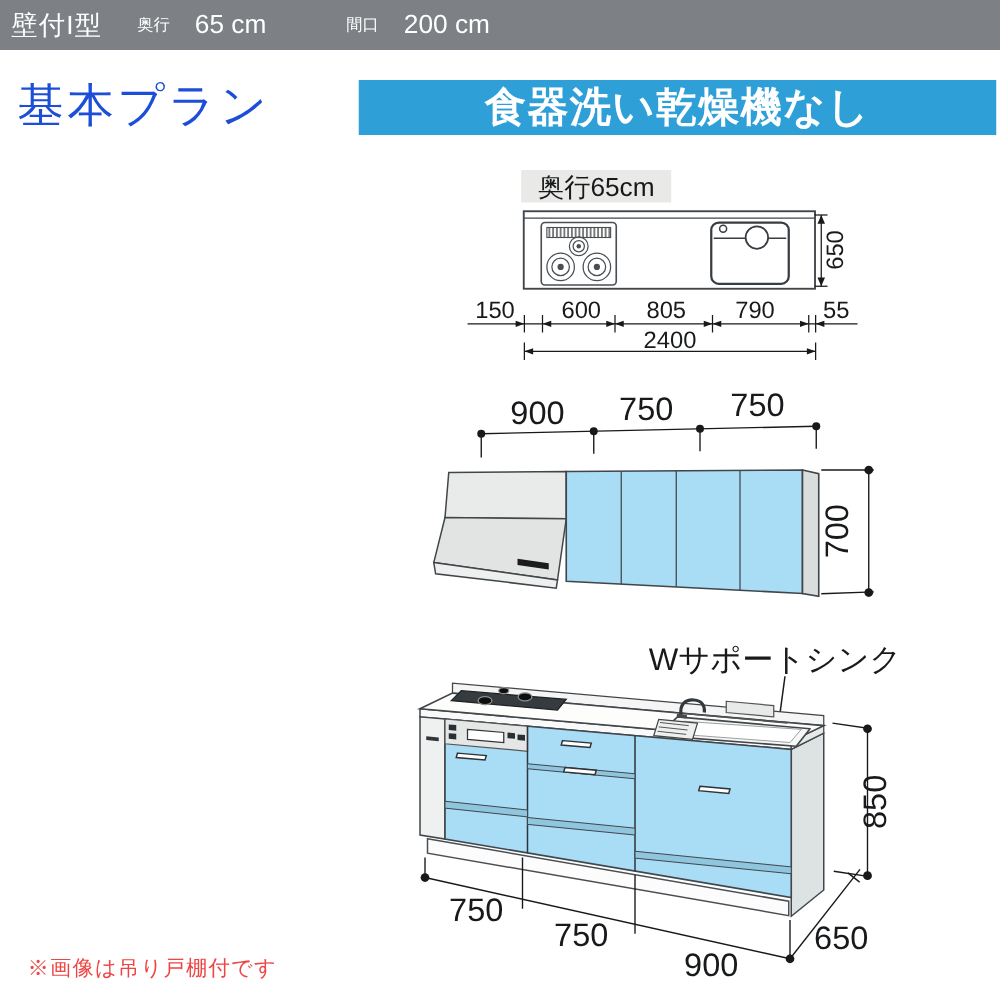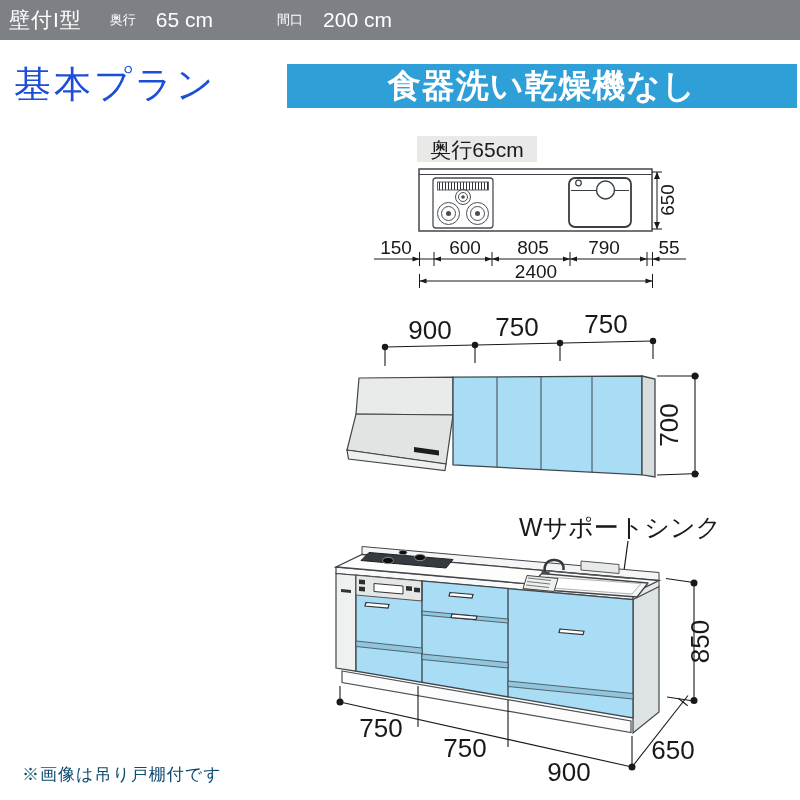--- a/index.html
+++ b/index.html
@@ -22,21 +22,21 @@
   .header .small-label.second{margin-left:64px;}
   .page-title{
     position:absolute;left:14px;top:60px;font-size:37px;color:#1d4ed8;letter-spacing:3px;
   }
   .banner{
     position:absolute;left:273px;top:64px;width:510px;height:44px;
     background:var(--banner-blue);color:#fff;font-size:33px;font-weight:bold;
     display:flex;align-items:center;justify-content:center;letter-spacing:1px;margin-left:14px;
   }
   .footnote{
-    position:absolute;left:22px;top:763px;font-size:17px;color:#0c4a6e;letter-spacing:1px;
+    position:absolute;left:22px;top:763px;font-size:17px;color:#ef4444;letter-spacing:1px;
   }
   svg.diagram{position:absolute;left:0;top:0;}
   svg text{font-family:"Liberation Sans", sans-serif;fill:#17191b;}
   .dim-big{font-size:26px;}
   .dim-small{font-size:19px;}
 </style>
 </head>
 <body>
 
 <div class="header">

